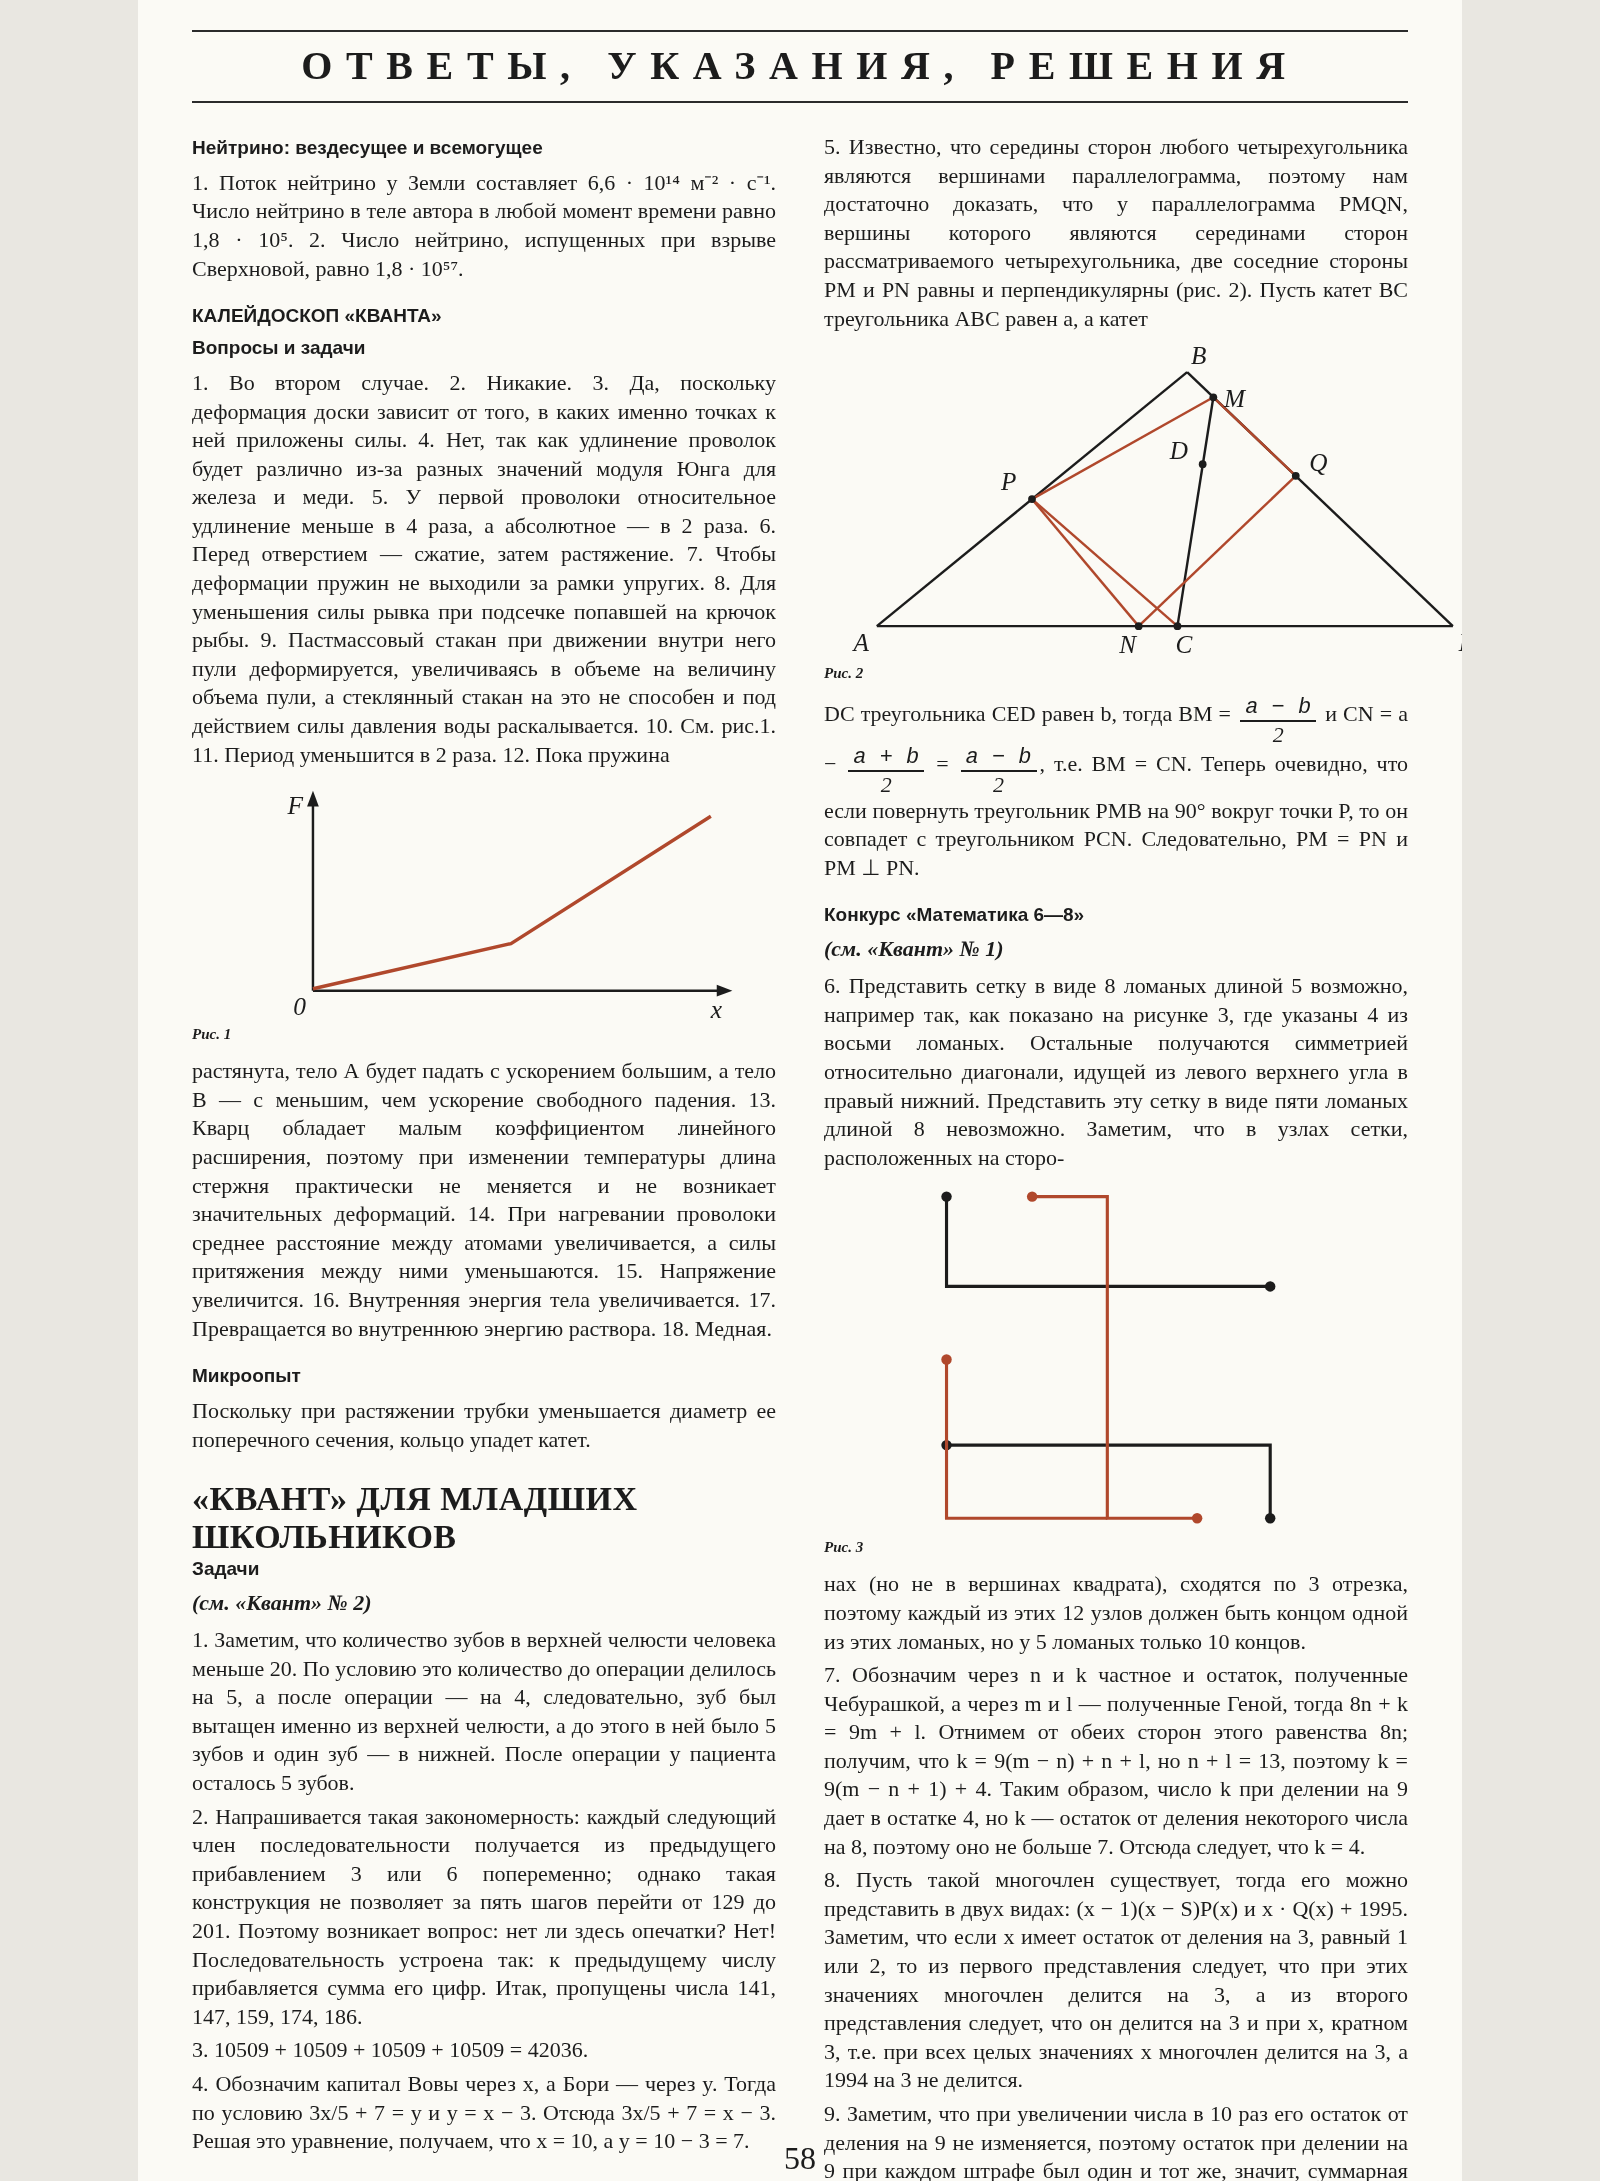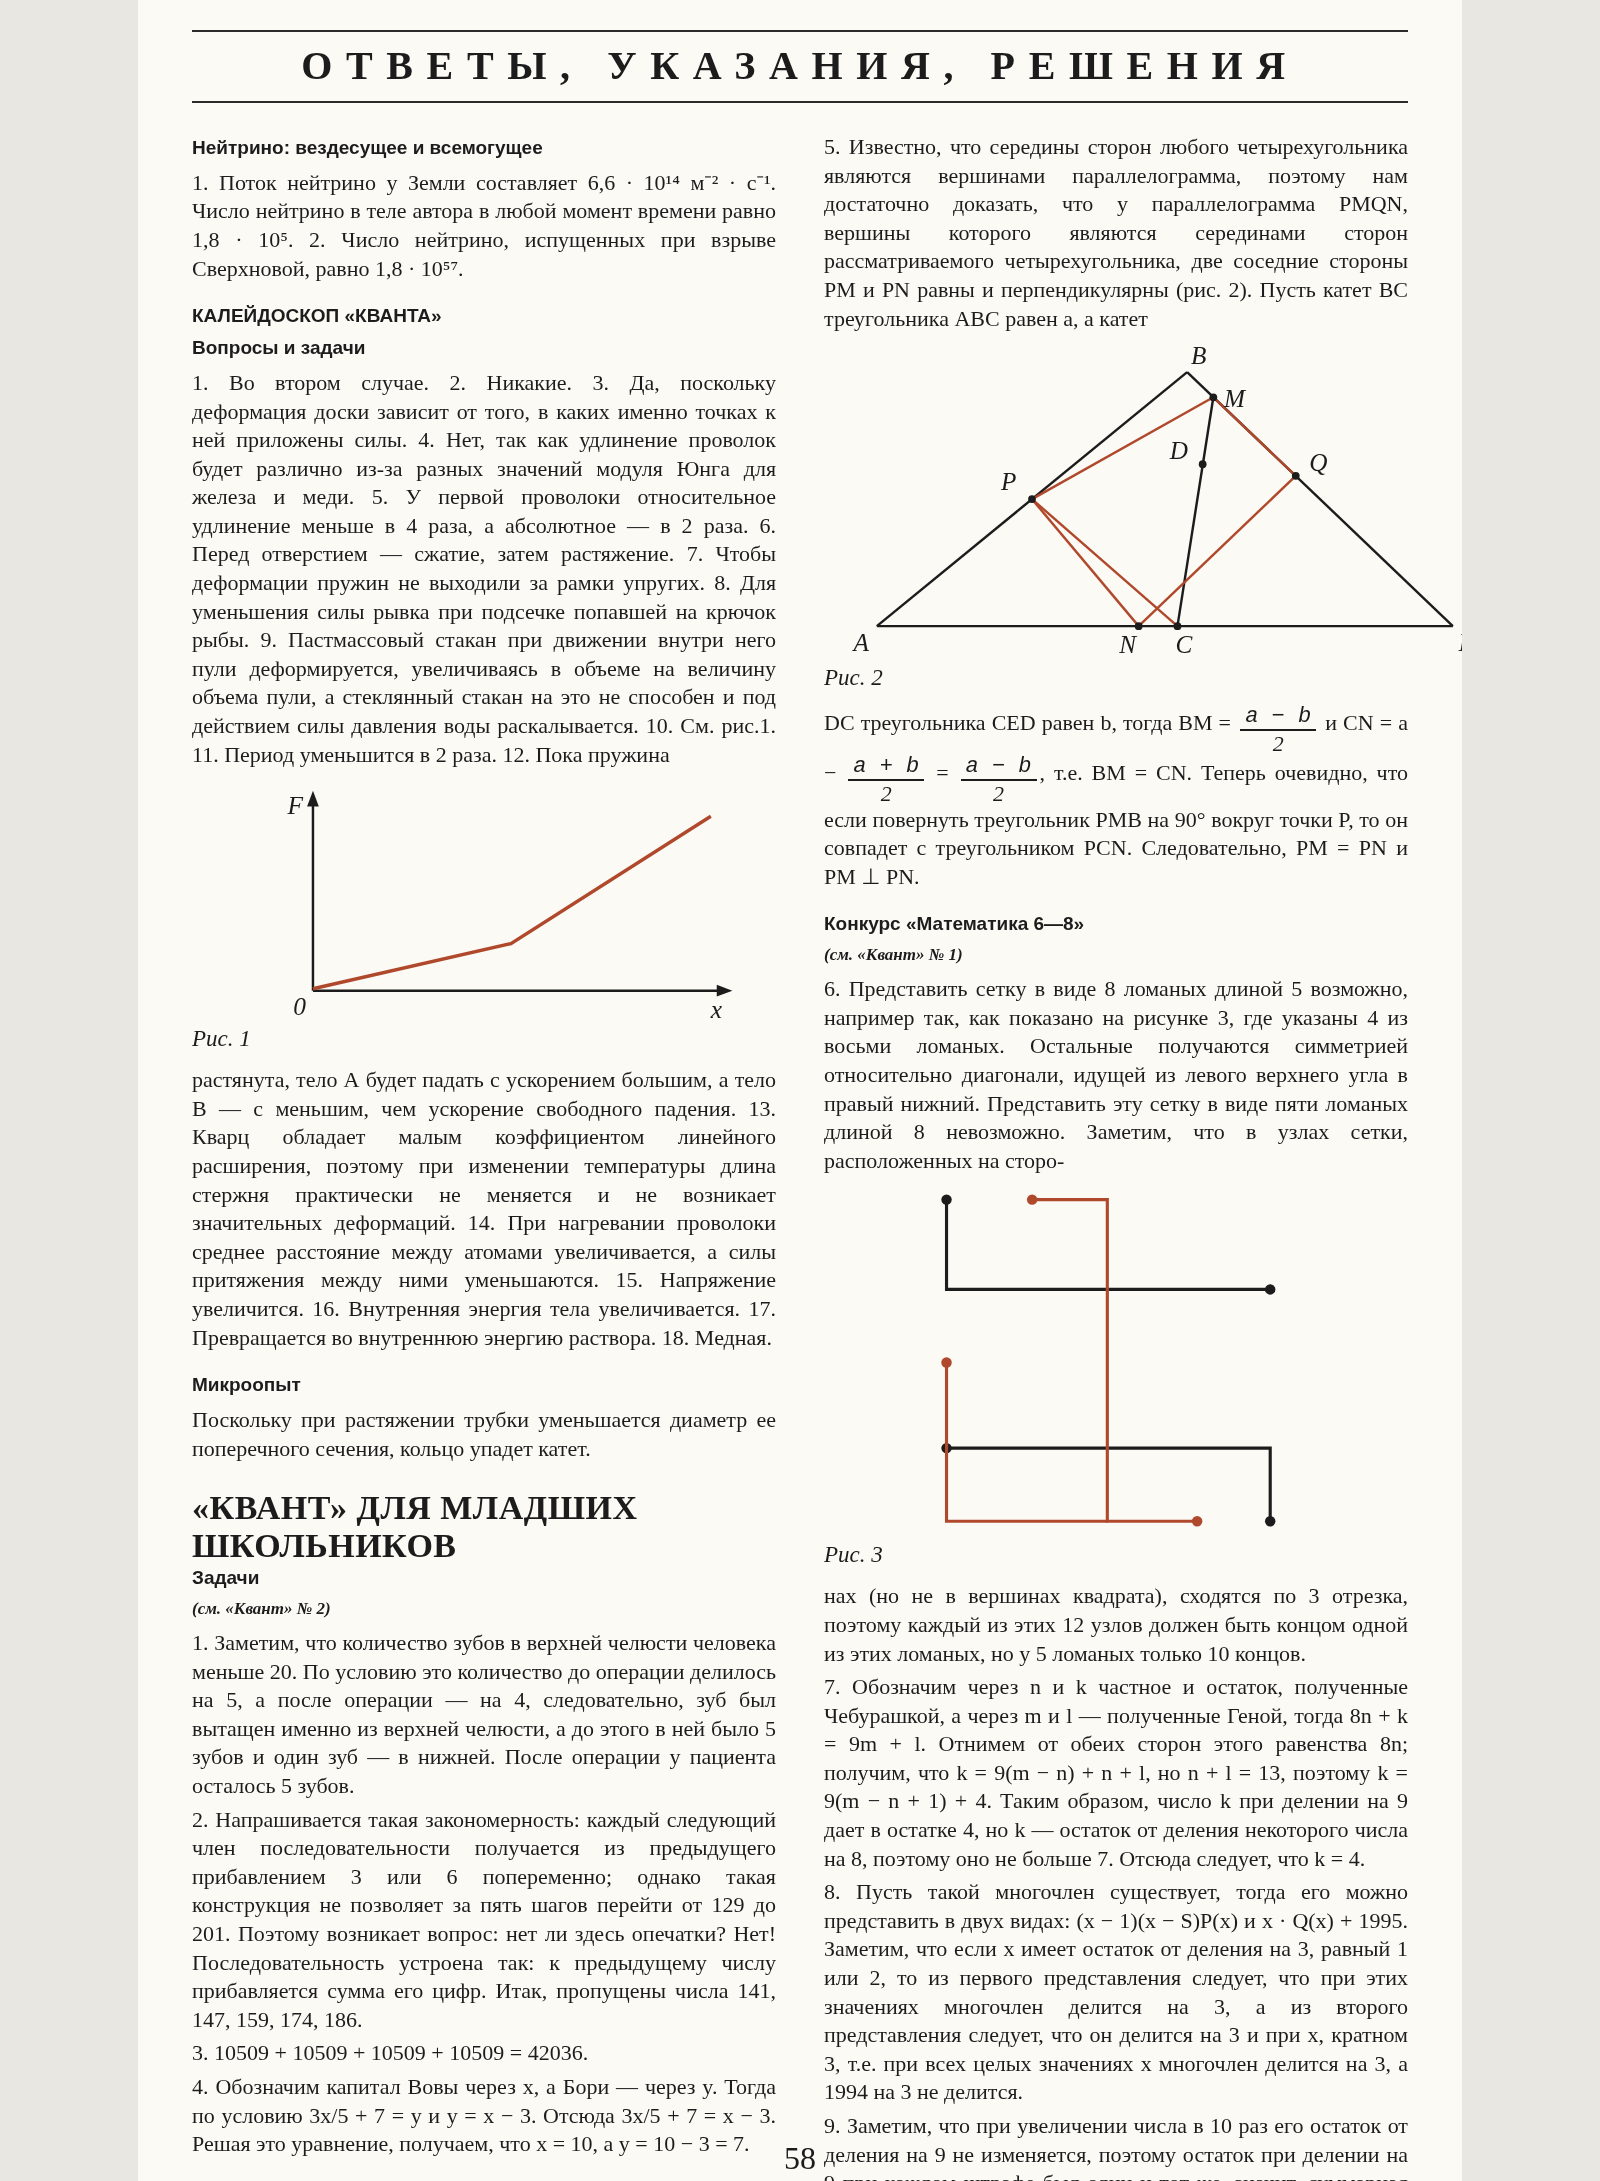--- a/index.html
+++ b/index.html
@@ -48,30 +48,30 @@
     font-family:"Liberation Serif", serif;
     font-weight:700;
     font-size:34px;
     letter-spacing:0.5px;
     margin:26px 0 0;
   }
   .note {
     font-family:"Liberation Serif", serif;
     font-style:italic;
     font-weight:700;
-    font-size:17px;
+    font-size:22px;
     margin:0 0 10px;
   }
   .first-title { margin-top:4px; }
 
   .figure { margin:10px 0 8px; }
   .fig-label {
-    font-weight:400;
-    font-style:italic;
-    font-size:23px;
+    font-weight:700;
+    font-style:italic;
+    font-size:15px;
     margin:2px 0 14px;
   }
   .fig1-wrap svg { display:block; margin-left:60px; }
   .fig2-wrap svg { display:block; margin-left:6px; }
   .fig3-wrap svg { display:block; margin-left:110px; }
 
   .stroke-ink { stroke:#1c1c1c; }
   .fill-ink  { fill:#1c1c1c; }
   .stroke-red { stroke:#b0482c; }
   .fill-red  { fill:#b0482c; }

